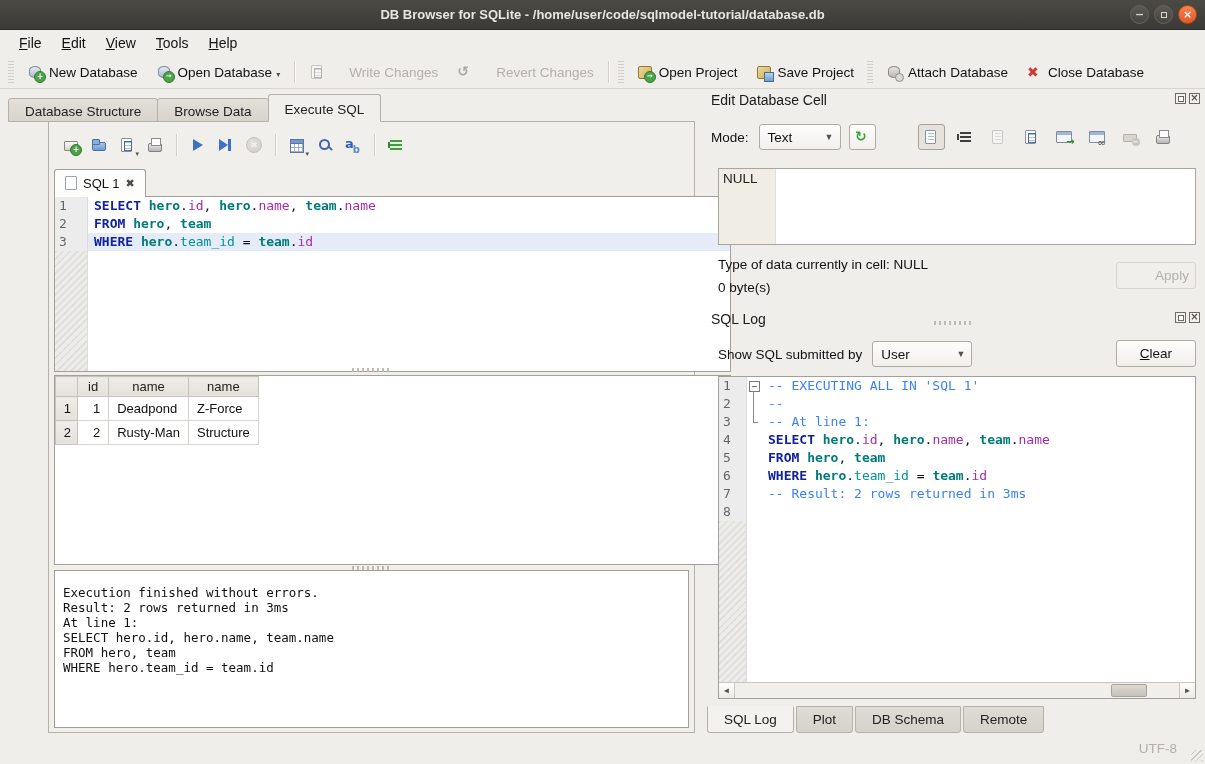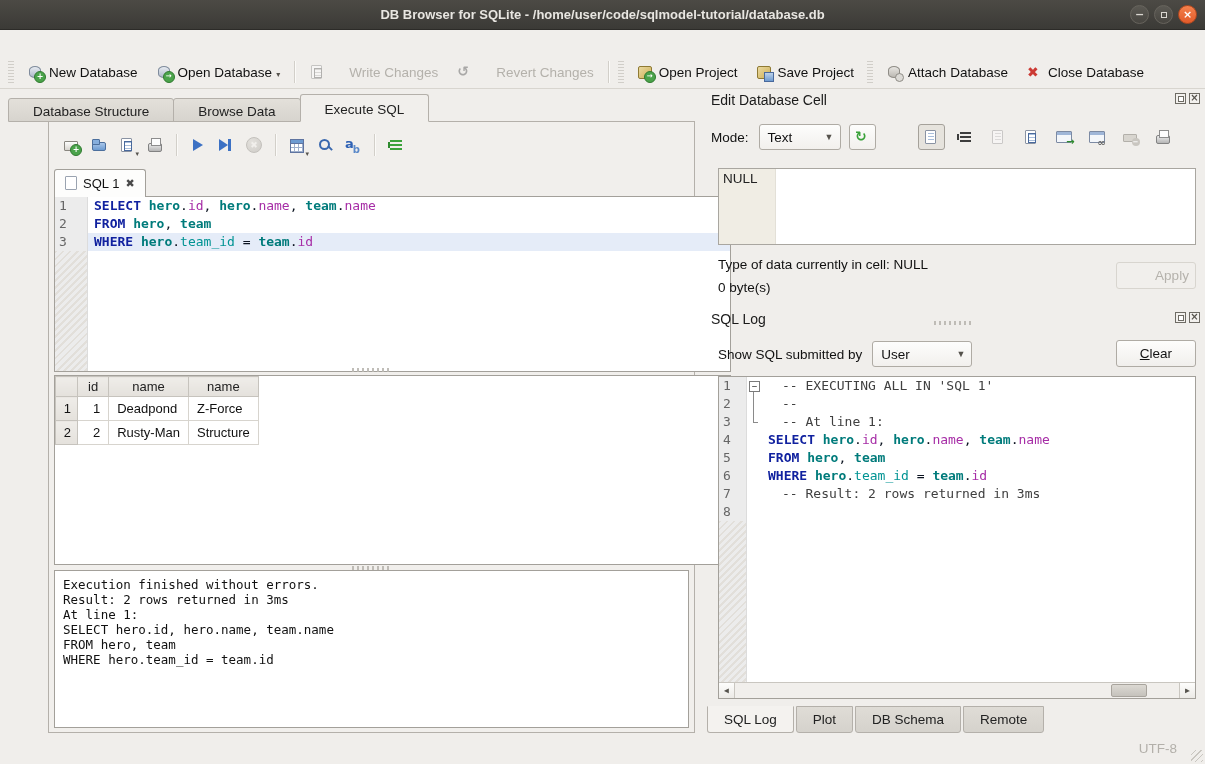--- a/index.html
+++ b/index.html
@@ -113,21 +113,21 @@
   .i-newtab::before { content:""; position:absolute; left:1px; top:4px; width:12px; height:8px;
     background:linear-gradient(#fdfdfc,#d8d5cf); border:1px solid #8a8780; border-radius:1px; }
 
   
   .workspace { position:absolute; left:0; top:89px; width:100%; height:644px; }
   .left-pane { position:absolute; left:0; top:0; width:703px; height:100%; }
   .right-pane { position:absolute; left:703px; top:0; right:0; height:100%; }
 
   
   .main-tabs { position:absolute; left:8px; top:5px; height:28px; display:flex; align-items:flex-end; z-index:2; }
-  .main-tabs .tab { padding:5px 24px 6px; font-size:13.5px; color:#222;
+  .main-tabs .tab { padding:5px 16px 6px; font-size:13.5px; color:#222;
     background:linear-gradient(#e3e0da,#d7d4ce); border:1px solid #b4b0aa; border-radius:3px 3px 0 0;
     margin-right:-1px; height:24px; }
   .main-tabs .tab.active { background:#f1efec; height:28px; padding-top:7px; border-bottom:1px solid #f1efec; z-index:3; }
 
   .tab-frame { position:absolute; left:8px; right:8px; top:32px; bottom:0;
     border:1px solid #b4b0aa; background:#f1efec;margin-left:40px; }
 
   
   .sqlbar { position:absolute; left:10px; top:9px; height:28px; display:flex; align-items:center; gap:4px; }
   .ibtn { width:24px; height:24px; display:flex; align-items:center; justify-content:center; position:relative; border-radius:3px; }
@@ -161,37 +161,37 @@
   .fold.mid::after { content:""; position:absolute; left:6px; top:0; bottom:0; width:1px; background:#8a8a8a; }
   .fold.end::after { content:""; position:absolute; left:6px; top:0; height:9px; width:1px; background:#8a8a8a; }
   .fold.end::before { content:""; position:absolute; left:6px; top:9px; width:5px; height:1px; background:#8a8a8a; }
   .code { flex:1; padding-left:6px; white-space:pre; line-height:18px; color:#0b1320; }
   .cl.cur .code { background:#e5ecf8; }
   .tk-kw { color:#10219f; font-weight:bold; }
   .tk-tbl { color:#007b7b; font-weight:bold; }
   .tk-id2 { color:#009393; }
   .tk-fld { color:#a62ca6; }
   .tk-pn { color:#0b1320; }
-  .tk-cmt { color:#404040;margin-left:14px; }
+  .tk-cmt { color:#3b82f6; }
 
   
   .resultsbox { position:absolute; left:5px; top:253px; width:677px; height:190px;
     background:#fff; border:1px solid #a3a09a; overflow:hidden; }
   table.res { border-collapse:collapse; font-size:13px; }
   table.res th { background:linear-gradient(#efede9,#e4e1dc); border:1px solid #c6c3bd;
     font-weight:normal; padding:2px 10px; color:#222; }
   table.res th.rn { width:22px; padding:2px 4px; }
   table.res td { border:1px solid #d7d4ce; padding:4px 8px; color:#111; background:#fff; }
   table.res td.rn { background:linear-gradient(#efede9,#e4e1dc); border:1px solid #c6c3bd;
     text-align:right; padding:4px 6px; }
   table.res td.r { text-align:right; }
 
   
   .msgbox { position:absolute; left:5px; right:5px; top:448px; bottom:4px;
-    background:#fff; border:1px solid #a3a09a; padding:6px 8px;
+    background:#fff; border:1px solid #a3a09a; padding:14px 8px;
     font-family:"DejaVu Sans Mono","Liberation Mono",monospace; font-size:12.5px; line-height:15px;
     color:#111; white-space:pre-wrap; }
 
   .dots { position:absolute; height:4px; width:40px; left:50%; margin-left:-20px;
     background:repeating-linear-gradient(90deg,#b9b6b0 0 2px,transparent 2px 5px); opacity:.9; }
 
   
   .dock-title { position:absolute; left:8px; font-size:14px; color:#1a1a1a; }
   .dock-btns { position:absolute; right:5px; display:flex; gap:3px; }
   .mini { width:11px; height:11px; border:1px solid #6e6b64; background:#f3f1ee; position:relative; }
@@ -262,20 +262,27 @@
 
   <div class="titlebar">
     <div class="title">DB Browser for SQLite - /home/user/code/sqlmodel-tutorial/database.db</div>
     <div class="winbtns">
       <div class="wbtn">−</div>
       <div class="wbtn"><span class="sq"></span></div>
       <div class="wbtn close">×</div>
     </div>
   </div>
 
+  <div class="menubar" id="menubar">
+      <span class="menu-item">File</span>
+      <span class="menu-item">Edit</span>
+      <span class="menu-item">View</span>
+      <span class="menu-item">Tools</span>
+      <span class="menu-item">Help</span>
+    </div>
 
   <div class="toolbar">
     <div class="grip"></div>
     <div class="tbtn">
       <span class="icn i-db bg-plus"></span>
       <span>New Database</span>
     </div>
     <div class="tbtn">
       <span class="icn i-db bg-arr"></span>
       <span>Open Database</span>

